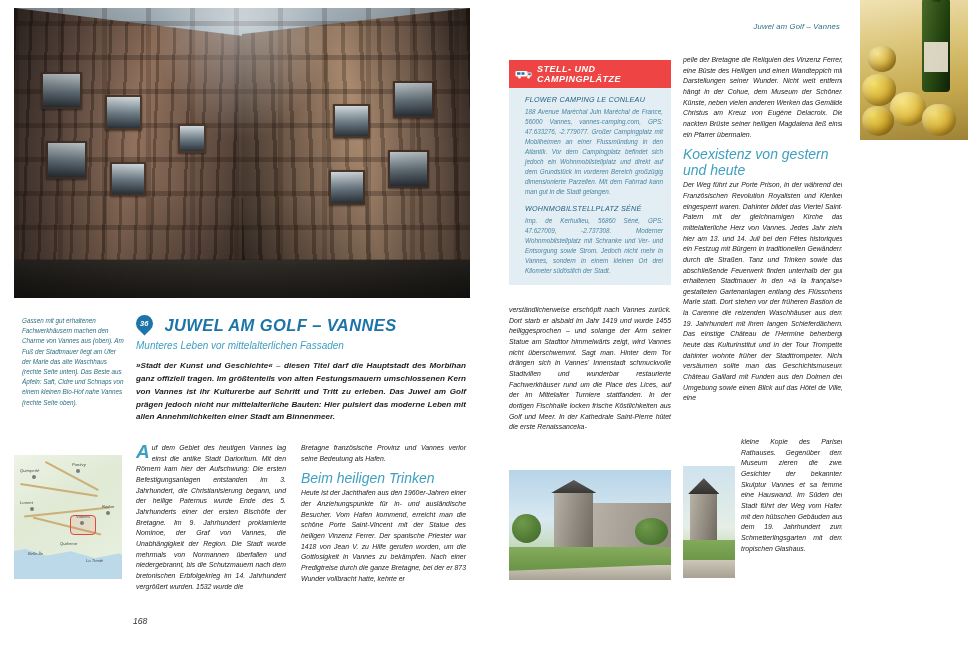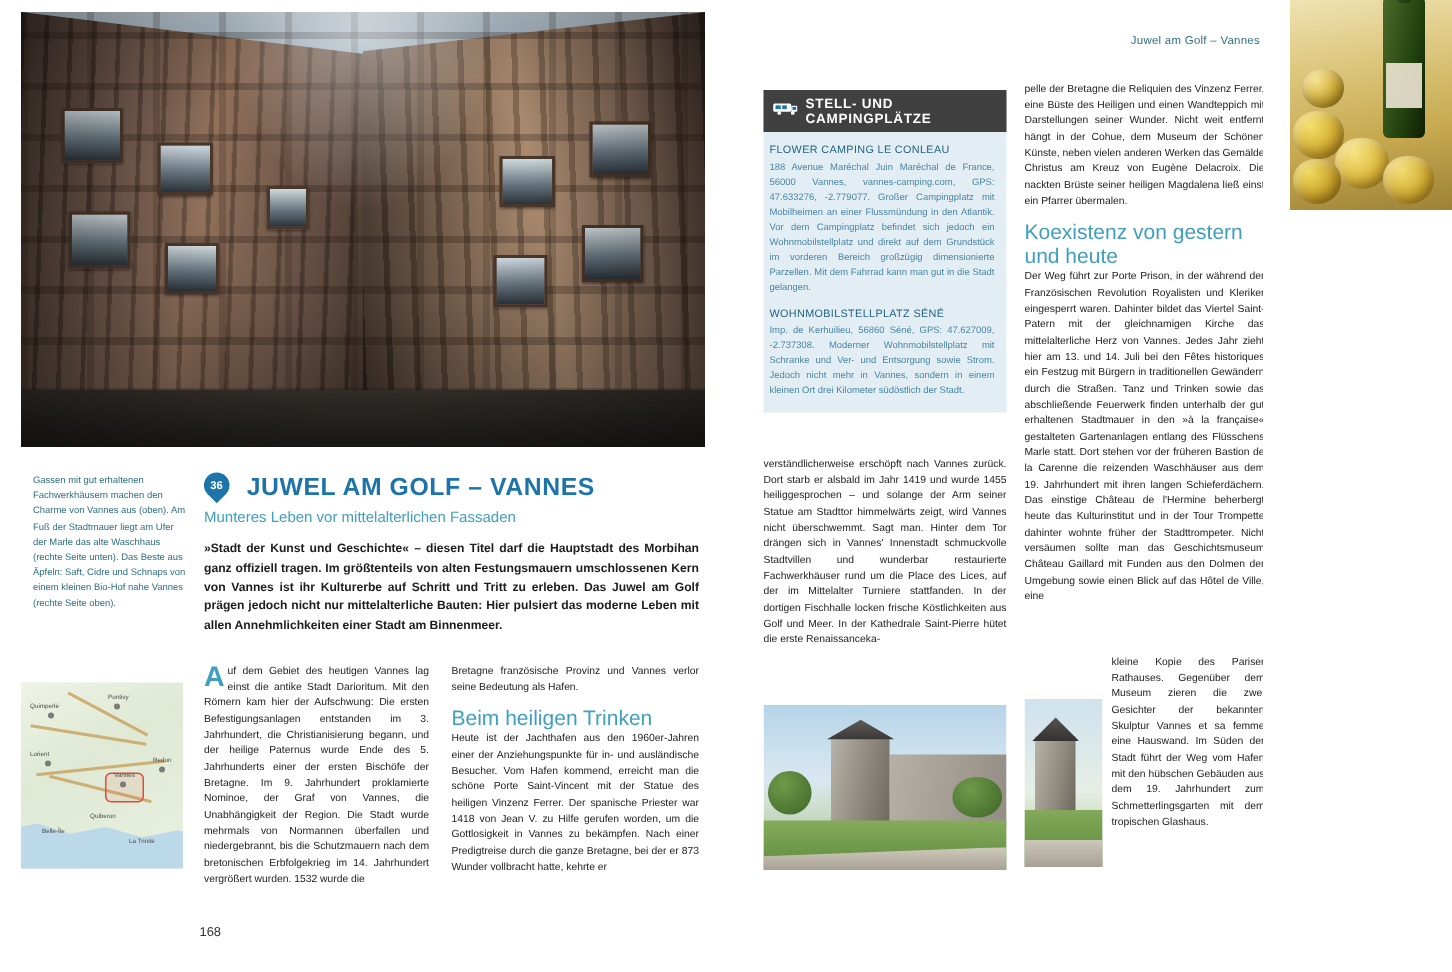--- a/index.html
+++ b/index.html
@@ -6,20 +6,21 @@
   html, body {
     width: 968px; height: 648px;
     background: #ffffff;
     font-family: "Liberation Sans", sans-serif;
     overflow: hidden;
   }
   .page {
     position: relative;
     width: 968px; height: 648px;
     background: #ffffff;
+    font-style: italic;
   }
 
   
   .photo-alley {
     position: absolute;
     left: 14px; top: 8px;
     width: 456px; height: 290px;
     overflow: hidden;
     background: #4a3a30;
   }
@@ -201,29 +202,29 @@
   }
 
   
   .infobox {
     position: absolute;
     left: 509px; top: 60px;
     width: 162px;
     background: #e2eef4;
   }
   .infobox-head {
-    background: #404040;
+    background: #ef4444;
     color: #fff;
     padding: 4px 6px 4px 6px;
-    display: flex; align-items: flex-start; gap: 5px;
+    display: flex; align-items: center; gap: 5px;
   }
   .infobox-head .title {
     font-size: 9px; font-weight: bold; letter-spacing: .5px;
   }
-  .infobox-body { padding: 7px 8px 9px 4px; }
+  .infobox-body { padding: 7px 8px 9px 16px; }
   .infobox-body h5 {
     font-size: 7.2px;
     color: #1f5f80;
     font-weight: normal;
     letter-spacing: .25px;
     margin-bottom: 3px;
   }
   .infobox-body p {
     font-size: 6.3px;
     line-height: 1.58;

